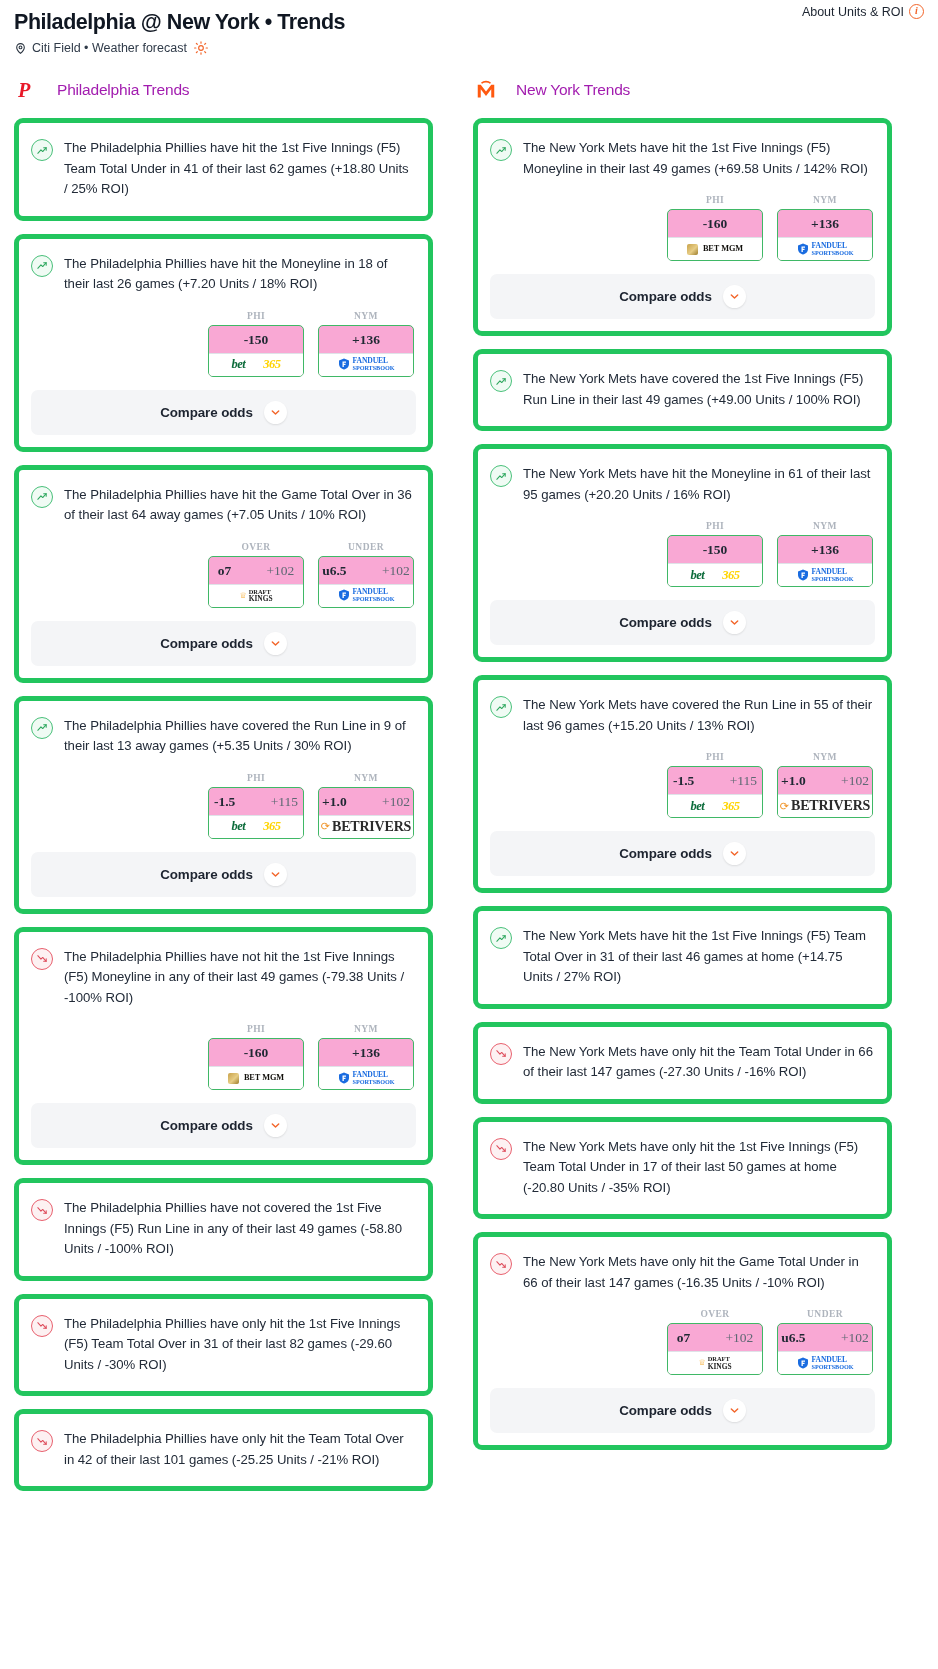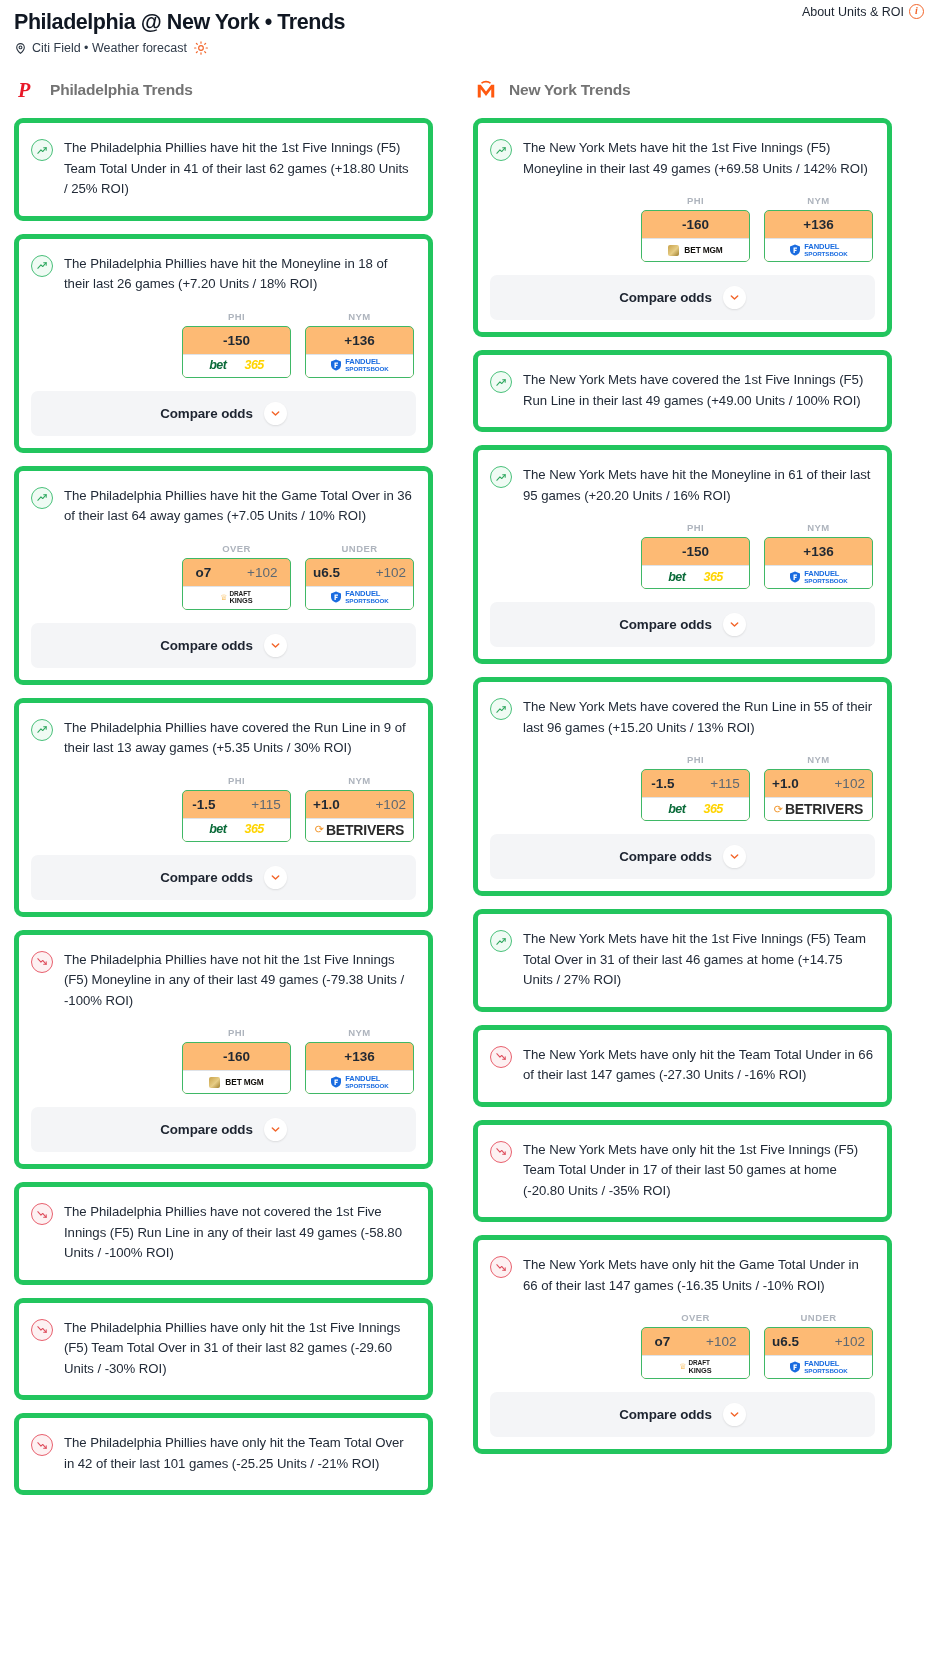--- a/index.html
+++ b/index.html
@@ -70,23 +70,24 @@
   .col-header {
     display: flex;
     align-items: center;
     gap: 10px;
     margin-bottom: 15px;
     height: 26px;
   }
   .col-header .logo { width: 26px; height: 26px; display: flex; align-items: center; justify-content: center; }
   .col-header .title {
     font-size: 15.5px;
-    font-weight: 700;
+    font-weight: 400;
     letter-spacing: -0.2px;
-    color: #737373;
+    color: #a21caf;
+    margin-left: 7px;
   }
 
   
   .trend-card {
     border: 5px solid #22c55e;
     border-radius: 9px;
     background: #fff;
     margin-bottom: 13px;
     overflow: hidden;
   }
@@ -111,34 +112,34 @@
     letter-spacing: -0.05px;
   }
 
   
   .odds-row {
     display: flex;
     justify-content: flex-end;
     gap: 14px;
     padding: 0 14px 2px 14px;
   }
-  .odds-col { width: 109px; }
+  .odds-col { width: 96px; font-family: Liberation Serif, serif; }
   .odds-label {
     text-align: center;
     font-size: 9.5px;
     font-weight: 700;
     letter-spacing: 0.4px;
     color: #aeb4bd;
     margin-bottom: 4px;
   }
   .odds-box {
     border: 1px solid #3fb866;
     border-radius: 5px;
     overflow: hidden;
-    background: #fdba74;
+    background: #f9a8d4;
   }
   .odds-value {
     text-align: center;
     font-size: 13.5px;
     font-weight: 700;
     color: #1f2833;
     padding: 5px 2px 5px 2px;
     line-height: 17px;
     white-space: nowrap;
   }

